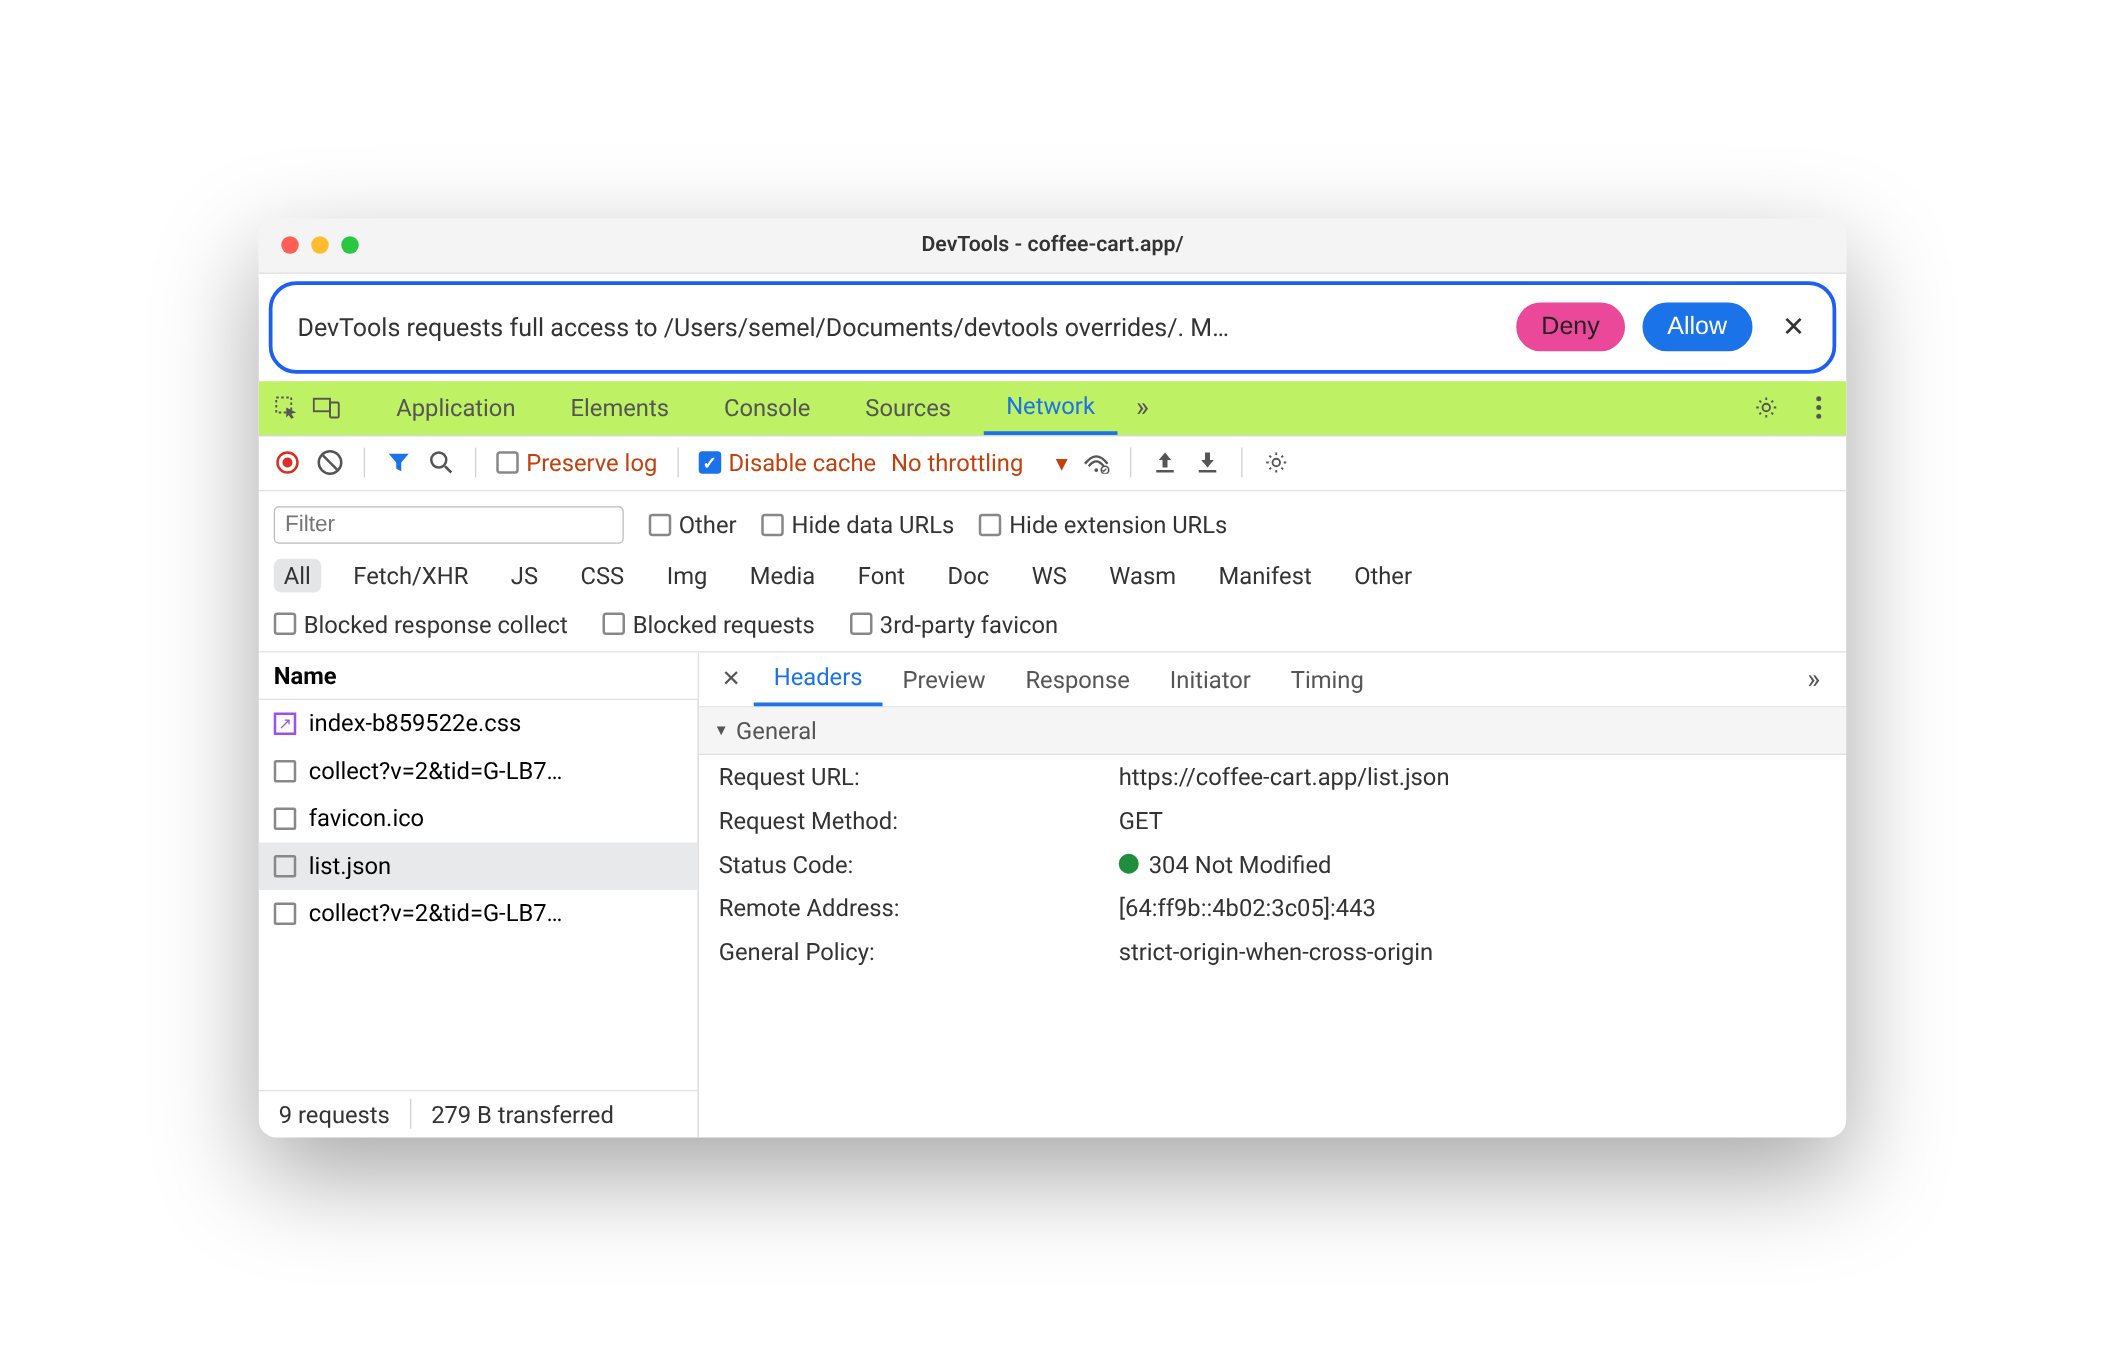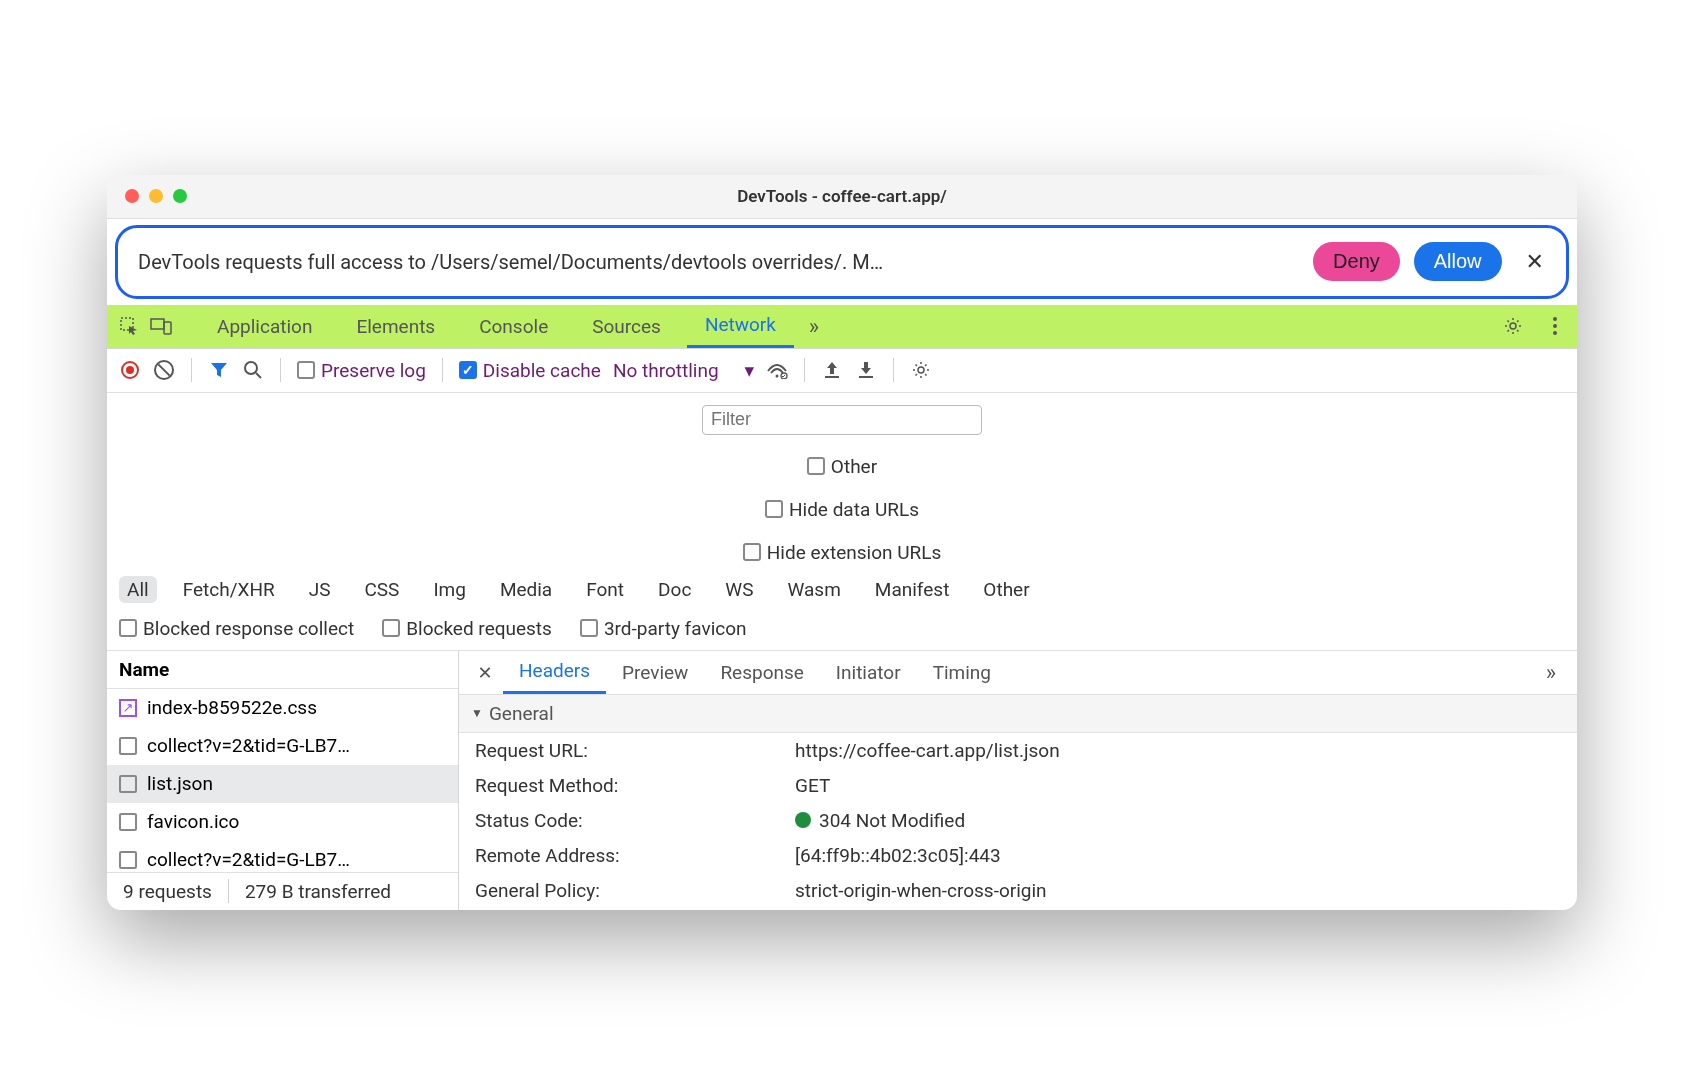--- a/index.html
+++ b/index.html
@@ -1,45 +1,45 @@
 <!DOCTYPE html>
 <html><head>
 <meta charset="utf-8">
 <style>
 * { box-sizing: border-box; margin: 0; padding: 0; }
 body { font-family: -apple-system, BlinkMacSystemFont, "Segoe UI", Roboto, sans-serif; background: transparent; display: flex; align-items: center; justify-content: center; height: 100vh; }
-.window { width: 1470px; height: 735px; background: #fff; border-radius: 14px; box-shadow: 0 30px 80px rgba(0,0,0,0.35); overflow: hidden; display: flex; flex-direction: column; position: relative; }
+.window { width: 1270px; height: 735px; background: #fff; border-radius: 14px; box-shadow: 0 30px 80px rgba(0,0,0,0.35); overflow: hidden; display: flex; flex-direction: column; position: relative; }
 .titlebar { height: 44px; background: #f4f4f5; display: flex; align-items: center; position: relative; border-bottom: 1px solid #e0e0e0; }
 .traffic { display: flex; gap: 10px; padding-left: 18px; }
 .dot { width: 14px; height: 14px; border-radius: 50%; }
 .dot.r { background: #ff5f57; } .dot.y { background: #febc2e; } .dot.g { background: #28c840; }
 .title { position: absolute; left: 0; right: 0; text-align: center; font-size: 17px; font-weight: 600; color: #333; pointer-events: none; }
 .permbar { margin: 6px 8px 6px 8px; border: 3px solid #1d5ef3; border-radius: 22px; height: 74px; display: flex; align-items: center; padding: 0 12px 0 20px; font-size: 20px; color: #333; gap: 14px; }
 .permbar .msg { flex: 1; white-space: nowrap; overflow: hidden; text-overflow: ellipsis; }
 .btn { font-size: 20px; padding: 8px 20px; border-radius: 22px; border: none; cursor: pointer; font-weight: 500; }
 .btn.deny { background: #ec4899; color: #222; }
 .btn.allow { background: #1a73e8; color: #fff; }
 .close-x { font-size: 22px; padding: 0 10px; cursor: pointer; color: #333; }
 .tabs { height: 44px; background: #bef264; display: flex; align-items: center; border-bottom: 1px solid #d6d6d6; padding: 0 10px; font-size: 19px; color: #555; gap: 8px; }
 .tabs .ticon { width: 24px; height: 24px; display: flex; align-items: center; justify-content: center; color: #555; }
 .tabs .sp { width: 10px; }
 .tab { padding: 0 18px; height: 100%; display: flex; align-items: center; cursor: pointer; }
 .tab.active { color: #1a73e8; border-bottom: 3px solid #1a73e8; }
 .tabs .spacer { flex: 1; }
 .tabs .right-icons { display: flex; gap: 18px; align-items: center; }
-.toolbar { height: 44px; border-bottom: 1px solid #e0e0e0; display: flex; align-items: center; padding: 0 12px; font-size: 19px; color: #701a75; gap: 12px; }
+.toolbar { height: 44px; border-bottom: 1px solid #e0e0e0; display: flex; align-items: center; padding: 0 12px; font-size: 19px; color: #c2410c; gap: 12px; }
 .tbicon { width: 22px; height: 22px; display: flex; align-items: center; justify-content: center; cursor: pointer; }
 .divider { width: 1px; height: 24px; background: #d0d0d0; margin: 0 4px; }
 .ck { display: flex; align-items: center; gap: 6px; cursor: pointer; }
 .ckbox { width: 18px; height: 18px; border: 2px solid #888; border-radius: 3px; display: inline-flex; align-items: center; justify-content: center; }
 .ckbox.checked { background: #1a73e8; border-color: #1a73e8; }
 .ckbox.checked::after { content: "✓"; color: #fff; font-size: 14px; font-weight: bold; }
 .throttle { display: flex; align-items: center; gap: 6px; }
 .filterbar { padding: 8px 12px 0 12px; font-size: 19px; color: #333; border-bottom: 1px solid #e0e0e0;}
-.filterbar .row { display: flex; align-items: center; gap: 20px; flex-wrap: wrap; padding: 4px 0; flex-direction: column; }
+.filterbar .row { display: flex; align-items: center; gap: 20px; flex-wrap: wrap; padding: 4px 0; }
 .filterinput { width: 280px; height: 30px; border: 1px solid #bbb; border-radius: 4px; padding: 0 8px; font-size: 18px; color: #888; }
 .chips { display: flex; gap: 18px; align-items: flex-end; padding: 8px 0 10px 0; }
 .chip { cursor: pointer; padding: 2px 8px; border-radius: 6px; }
 .chip.active { background: #e4e5e7; }
 .blockedrow { display: flex; gap: 28px; padding: 4px 0 10px 0; }
 .content { flex: 1; display: flex; overflow: hidden; }
 .left { width: 352px; border-right: 1px solid #d6d6d6; display: flex; flex-direction: column; position: relative; }
 .left .hdr { height: 38px; display: flex; align-items: center; padding: 0 12px; font-size: 19px; border-bottom: 1px solid #e0e0e0; background: #fff; font-weight: bold; }
 .filelist { flex: 1; overflow-y: auto; position: relative; }
 .filelist::-webkit-scrollbar { width: 14px; }
@@ -244,27 +244,27 @@
       <div class="hdr">Name</div>
       <div class="filelist" id="filelist">
           <div class="fitem">
             <div class="ficon purple">↗</div>
             <div class="ftxt">index-b859522e.css</div>
           </div>
           <div class="fitem">
             <div class="ficon box"></div>
             <div class="ftxt">collect?v=2&amp;tid=G-LB7…</div>
           </div>
+          <div class="fitem">
+            <div class="ficon box"></div>
+            <div class="ftxt">favicon.ico</div>
+          </div>
           <div class="fitem selected">
             <div class="ficon box"></div>
             <div class="ftxt">list.json</div>
-          </div>
-          <div class="fitem">
-            <div class="ficon box"></div>
-            <div class="ftxt">favicon.ico</div>
           </div>
           <div class="fitem">
             <div class="ficon box"></div>
             <div class="ftxt">collect?v=2&amp;tid=G-LB7…</div>
           </div>
         </div>
       <div class="status">
         <div class="cell">9 requests</div>
         <div class="vdiv"></div>
         <div class="cell">279 B transferred</div>

